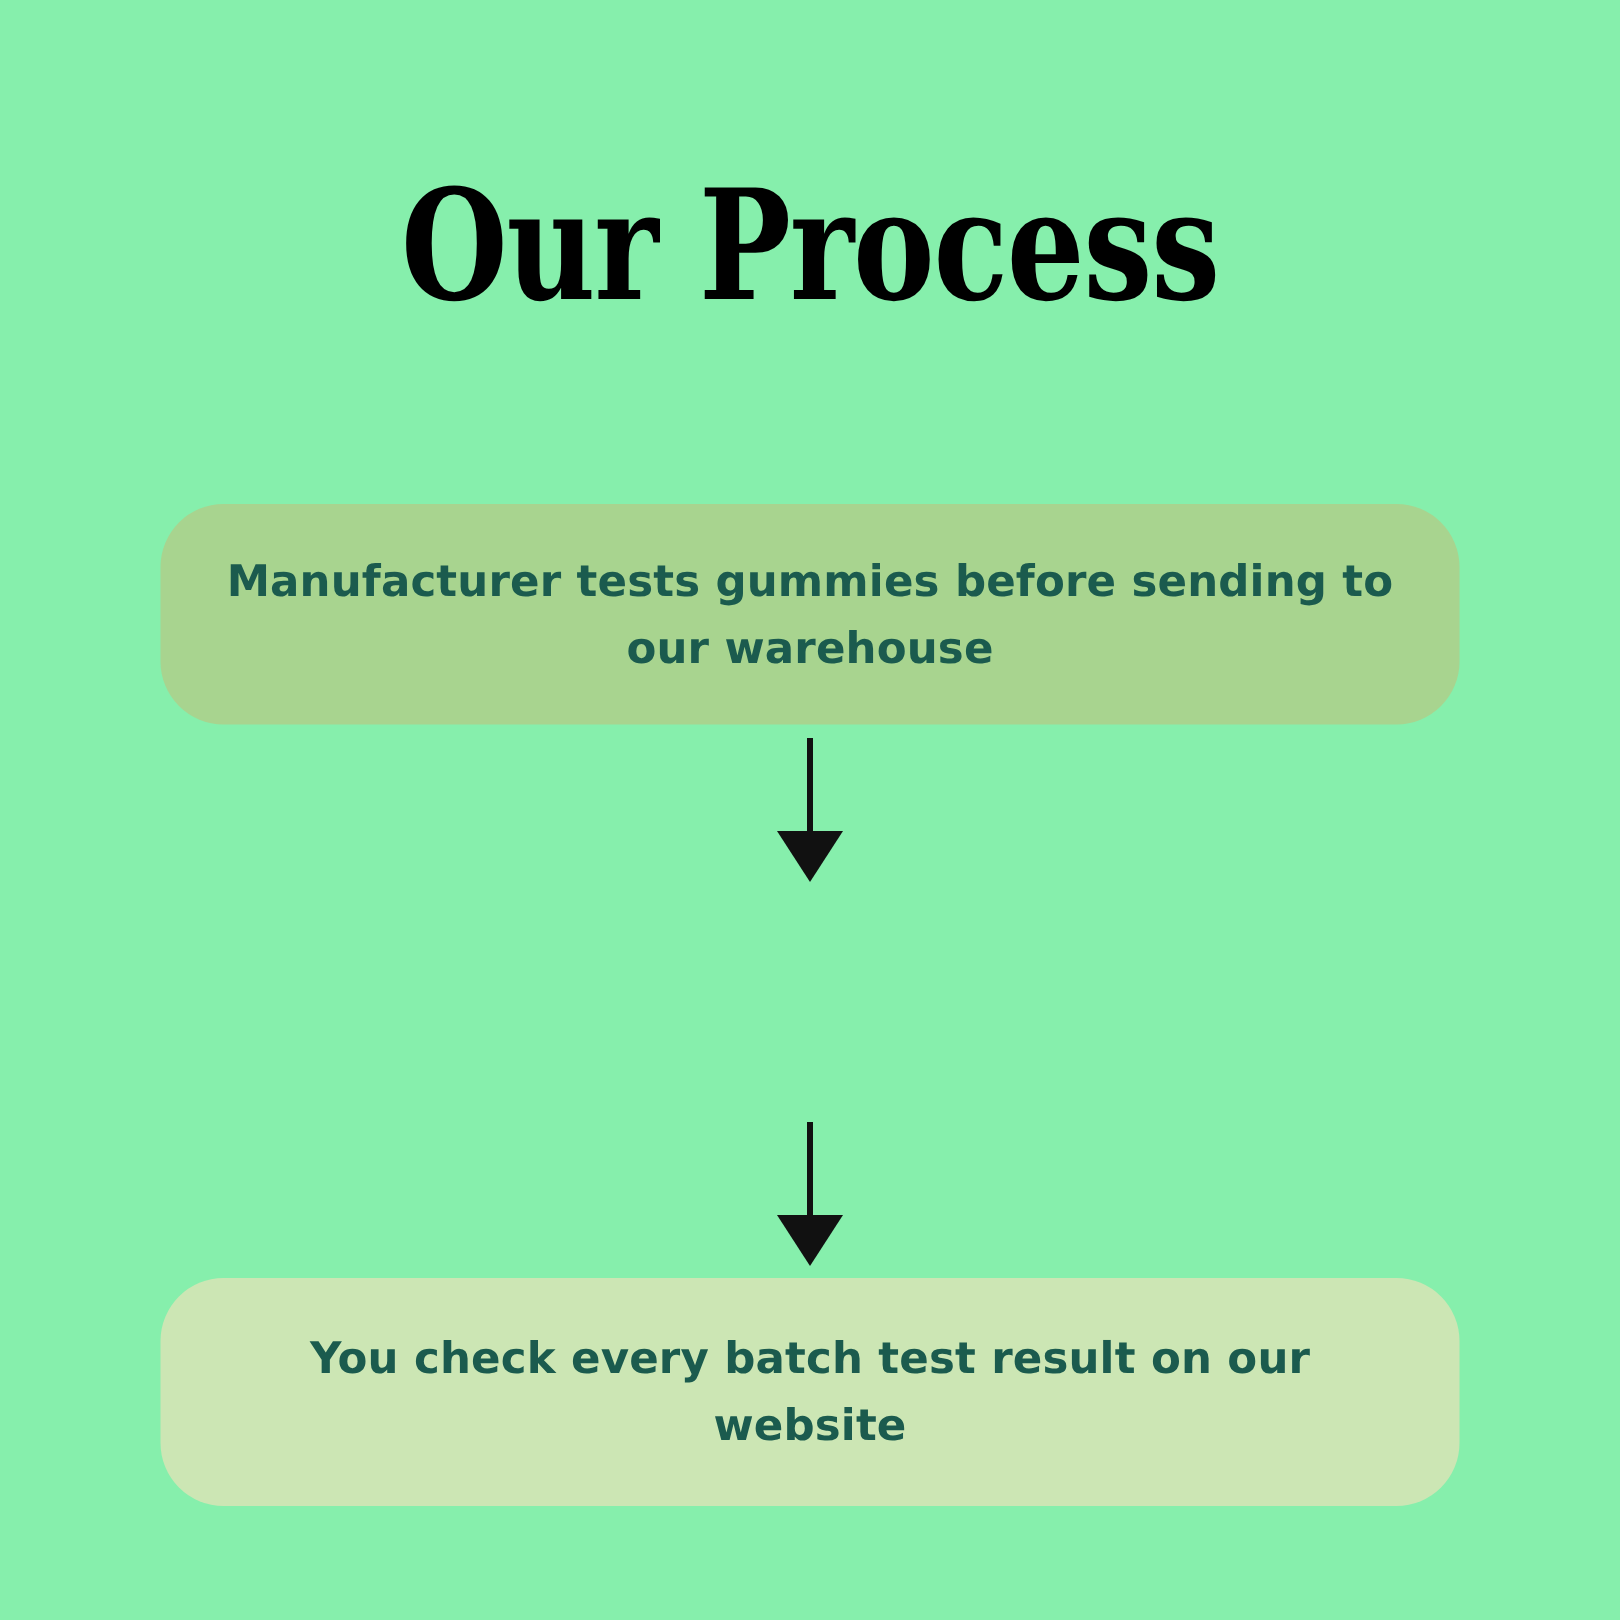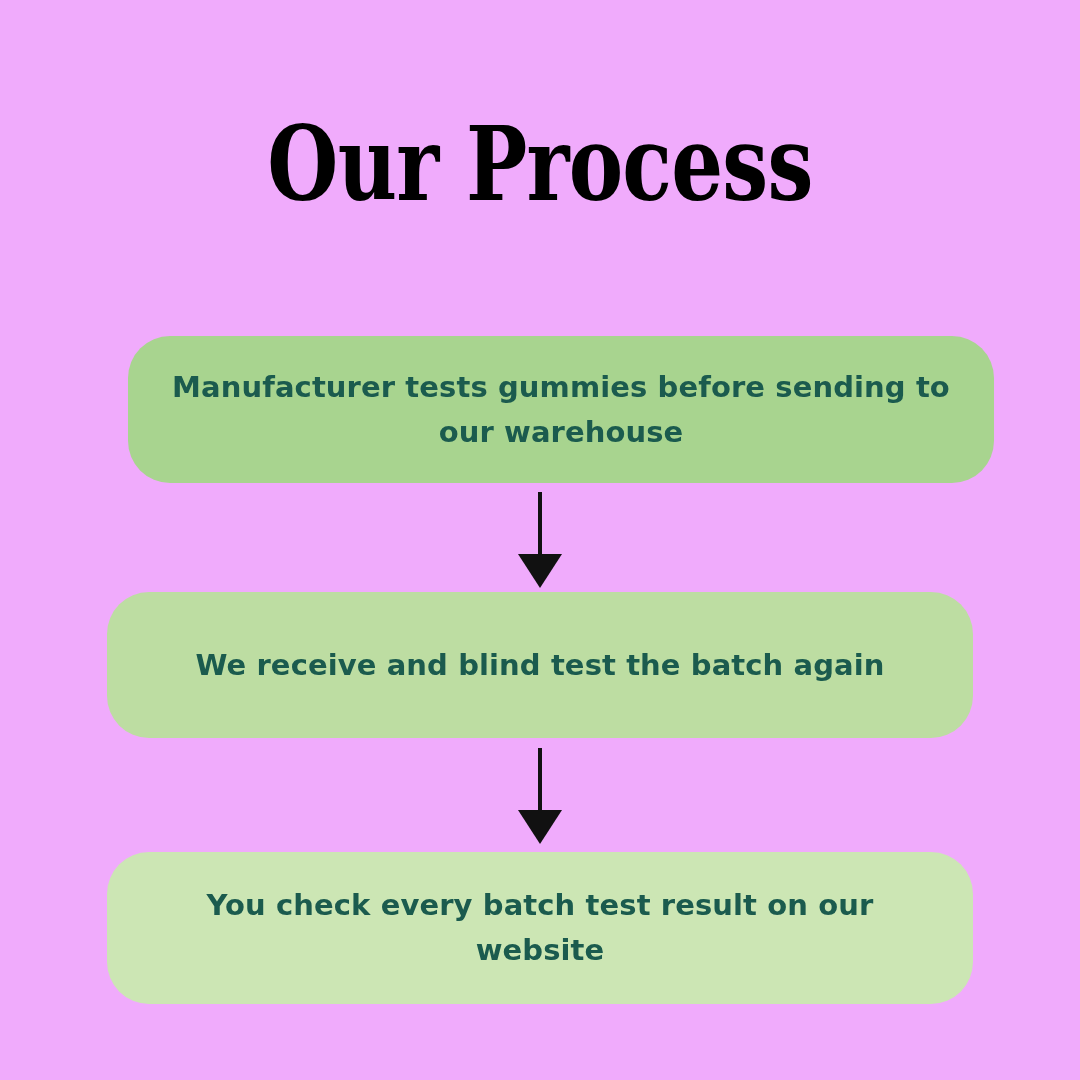--- a/index.html
+++ b/index.html
@@ -10,21 +10,21 @@
     width: 1080px;
     height: 1080px;
     background: #ffffff;
     font-family: "Liberation Sans", sans-serif;
     overflow: hidden;
   }
   #page {
     position: relative;
     width: 1080px;
     height: 1080px;
-    background: #f0abfc;
+    background: #86efac;
   }
 
   
   .page-title {
     position: absolute;
     left: 0;
     top: 104px;
     width: 1080px;
     text-align: center;
     font-family: "DejaVu Serif", "Liberation Serif", serif;
@@ -54,21 +54,21 @@
     width: 100%;
     text-align: center;
     font-family: "DejaVu Sans", "Liberation Sans", sans-serif;
     font-weight: 700;
     font-size: 29px;
     line-height: 45px;
     letter-spacing: 0.1px;
     color: #1b5b4e;
   }
 
-  #box-1 { top: 336px; height: 147px; background: #a8d48f; margin-left: 21px; }
+  #box-1 { top: 336px; height: 147px; background: #a8d48f; }
   #box-2 { top: 592px; height: 146px; background: #bddda2; }
   #box-3 { top: 852px; height: 152px; background: #cce6b4; }
 
   
   .flow-arrow {
     position: absolute;
     left: 509px;
     width: 62px;
   }
   #arrow-1 { top: 492px; height: 98px; }
@@ -86,23 +86,20 @@
     <div class="box-text">Manufacturer tests gummies before sending to our warehouse</div>
   </div>
 
   <div class="flow-arrow" id="arrow-1">
     <svg viewBox="0 0 62 98" xmlns="http://www.w3.org/2000/svg">
       <line x1="31" y1="0" x2="31" y2="86" stroke="#111111" stroke-width="4"></line>
       <polygon points="31,96 9,62 53,62" fill="#111111"></polygon>
     </svg>
   </div>
 
-  <div class="flow-box" id="box-2">
-    <div class="box-text">We receive and blind test the batch again</div>
-  </div>
 
   <div class="flow-arrow" id="arrow-2">
     <svg viewBox="0 0 62 98" xmlns="http://www.w3.org/2000/svg">
       <line x1="31" y1="0" x2="31" y2="86" stroke="#111111" stroke-width="4"></line>
       <polygon points="31,96 9,62 53,62" fill="#111111"></polygon>
     </svg>
   </div>
 
   <div class="flow-box" id="box-3">
     <div class="box-text">You check every batch test result on our website</div>

